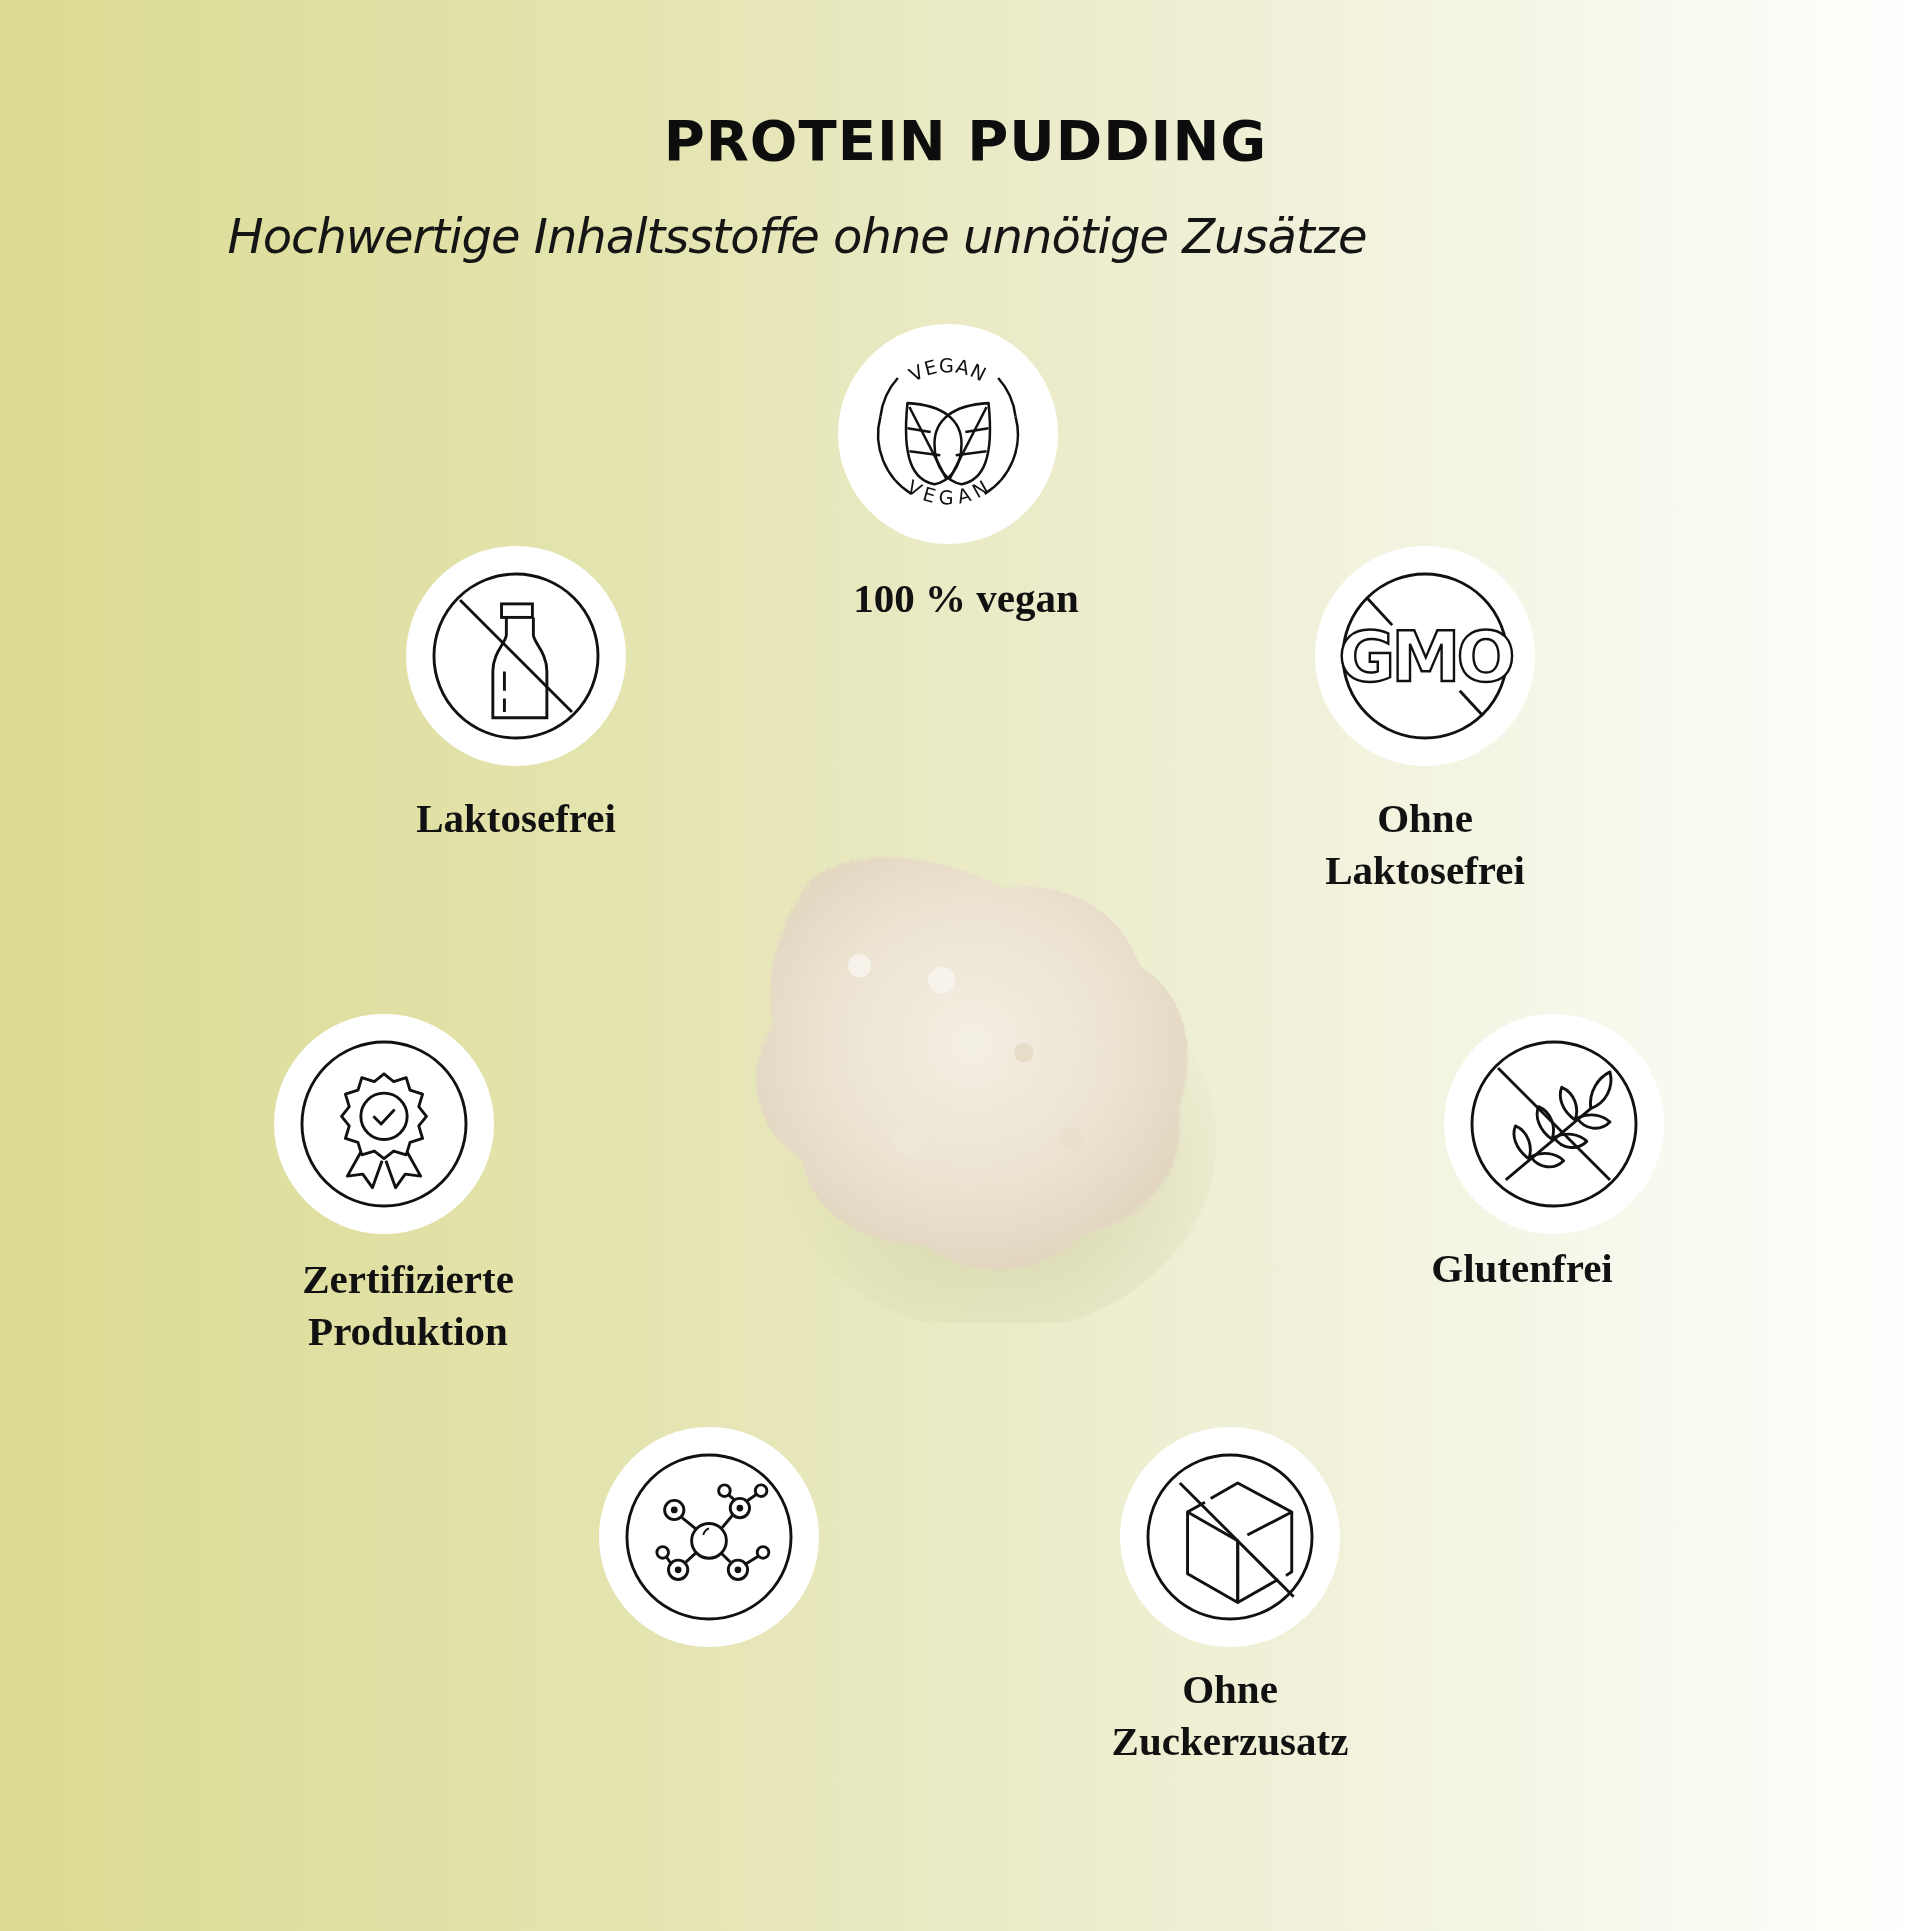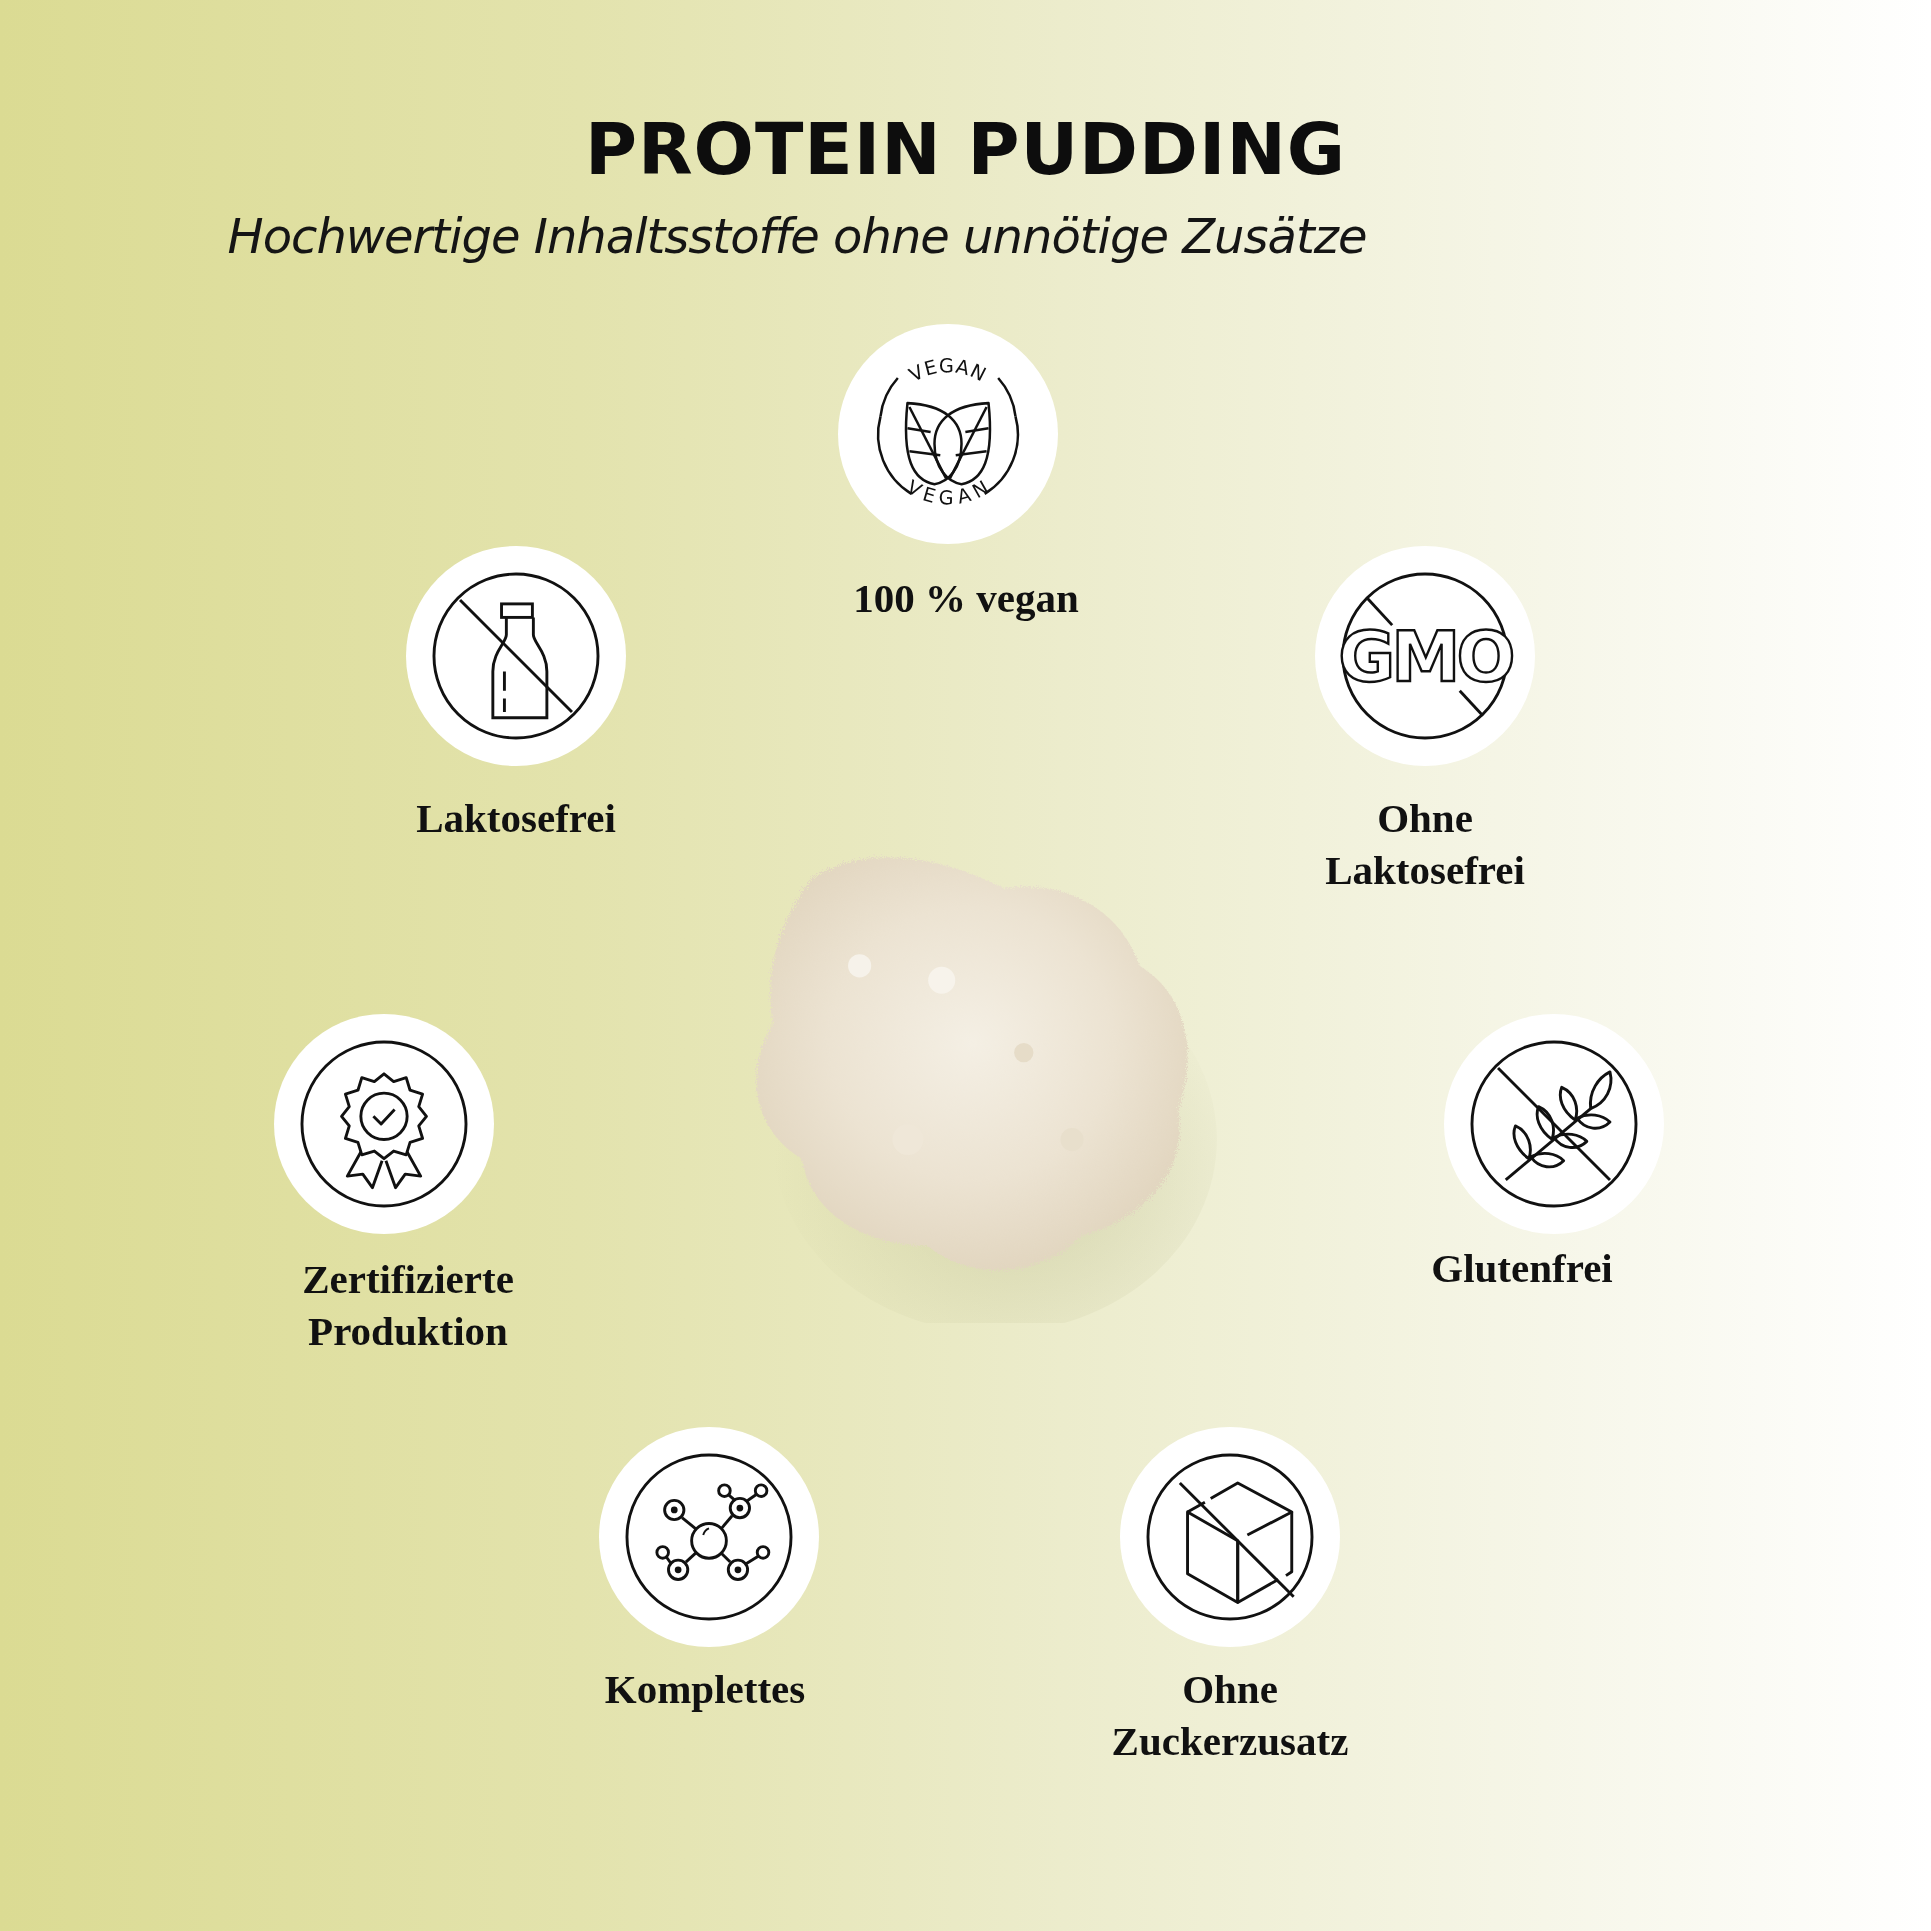--- a/index.html
+++ b/index.html
@@ -4,21 +4,21 @@
 <style>
   html, body { margin: 0; padding: 0; }
   body {
     width: 1931px; height: 1931px; overflow: hidden; position: relative;
     background: linear-gradient(90deg, #dbdb93 0%, #e3e3ad 30%, #ececcc 55%, #f6f6e8 80%, #ffffff 100%);
     font-family: "Liberation Sans", "DejaVu Sans", sans-serif;
     color: #111;
   }
   .title {
     position: absolute; left: 0; width: 1931px; top: 108px; text-align: center;
-    font-family: "DejaVu Sans", sans-serif; font-weight: bold; font-size: 71px;
+    font-family: "DejaVu Sans", sans-serif; font-weight: bold; font-size: 56px;
     letter-spacing: 1px; color: #0d0d0d;
   }
   .subtitle {
     position: absolute; left: 0; width: 1594px; top: 208px; text-align: center;
     font-family: "DejaVu Sans", sans-serif; font-style: italic; font-size: 48px;
     color: #151515; letter-spacing: -1px;
   }
   .badge {
     position: absolute; width: 220px; height: 220px; border-radius: 50%;
     background: #ffffff;
@@ -183,21 +183,20 @@
       <path d="M90,140 L101,130"></path>
         <path d="M136,140 L126,130"></path>
       <path d="M141,76 L134,70"></path>
         <path d="M153,77 L163,70"></path>
       <path d="M75,142 L70,135"></path>
         <path d="M152,142 L165,134"></path>
     </g>
   </svg>
 </div>
 <div class="label" style="left:705px; top:1663px;">
-  <div>Komplettes</div>
 </div>
 
 <div class="badge" style="left:1120px; top:1427px;">
   <svg viewBox="0 0 228 228">
     <g fill="none" stroke="#111" stroke-width="3" stroke-linejoin="round">
       <circle cx="114" cy="114" r="85"></circle>
       <path d="M70,88 L122,118 L122,182 L70,152 Z"></path>
       <path d="M122,118 L122,182"></path>
       <path d="M122,182 L164,158"></path>
       <path d="M94,74 L122,58 L178,88 L132,112"></path>

